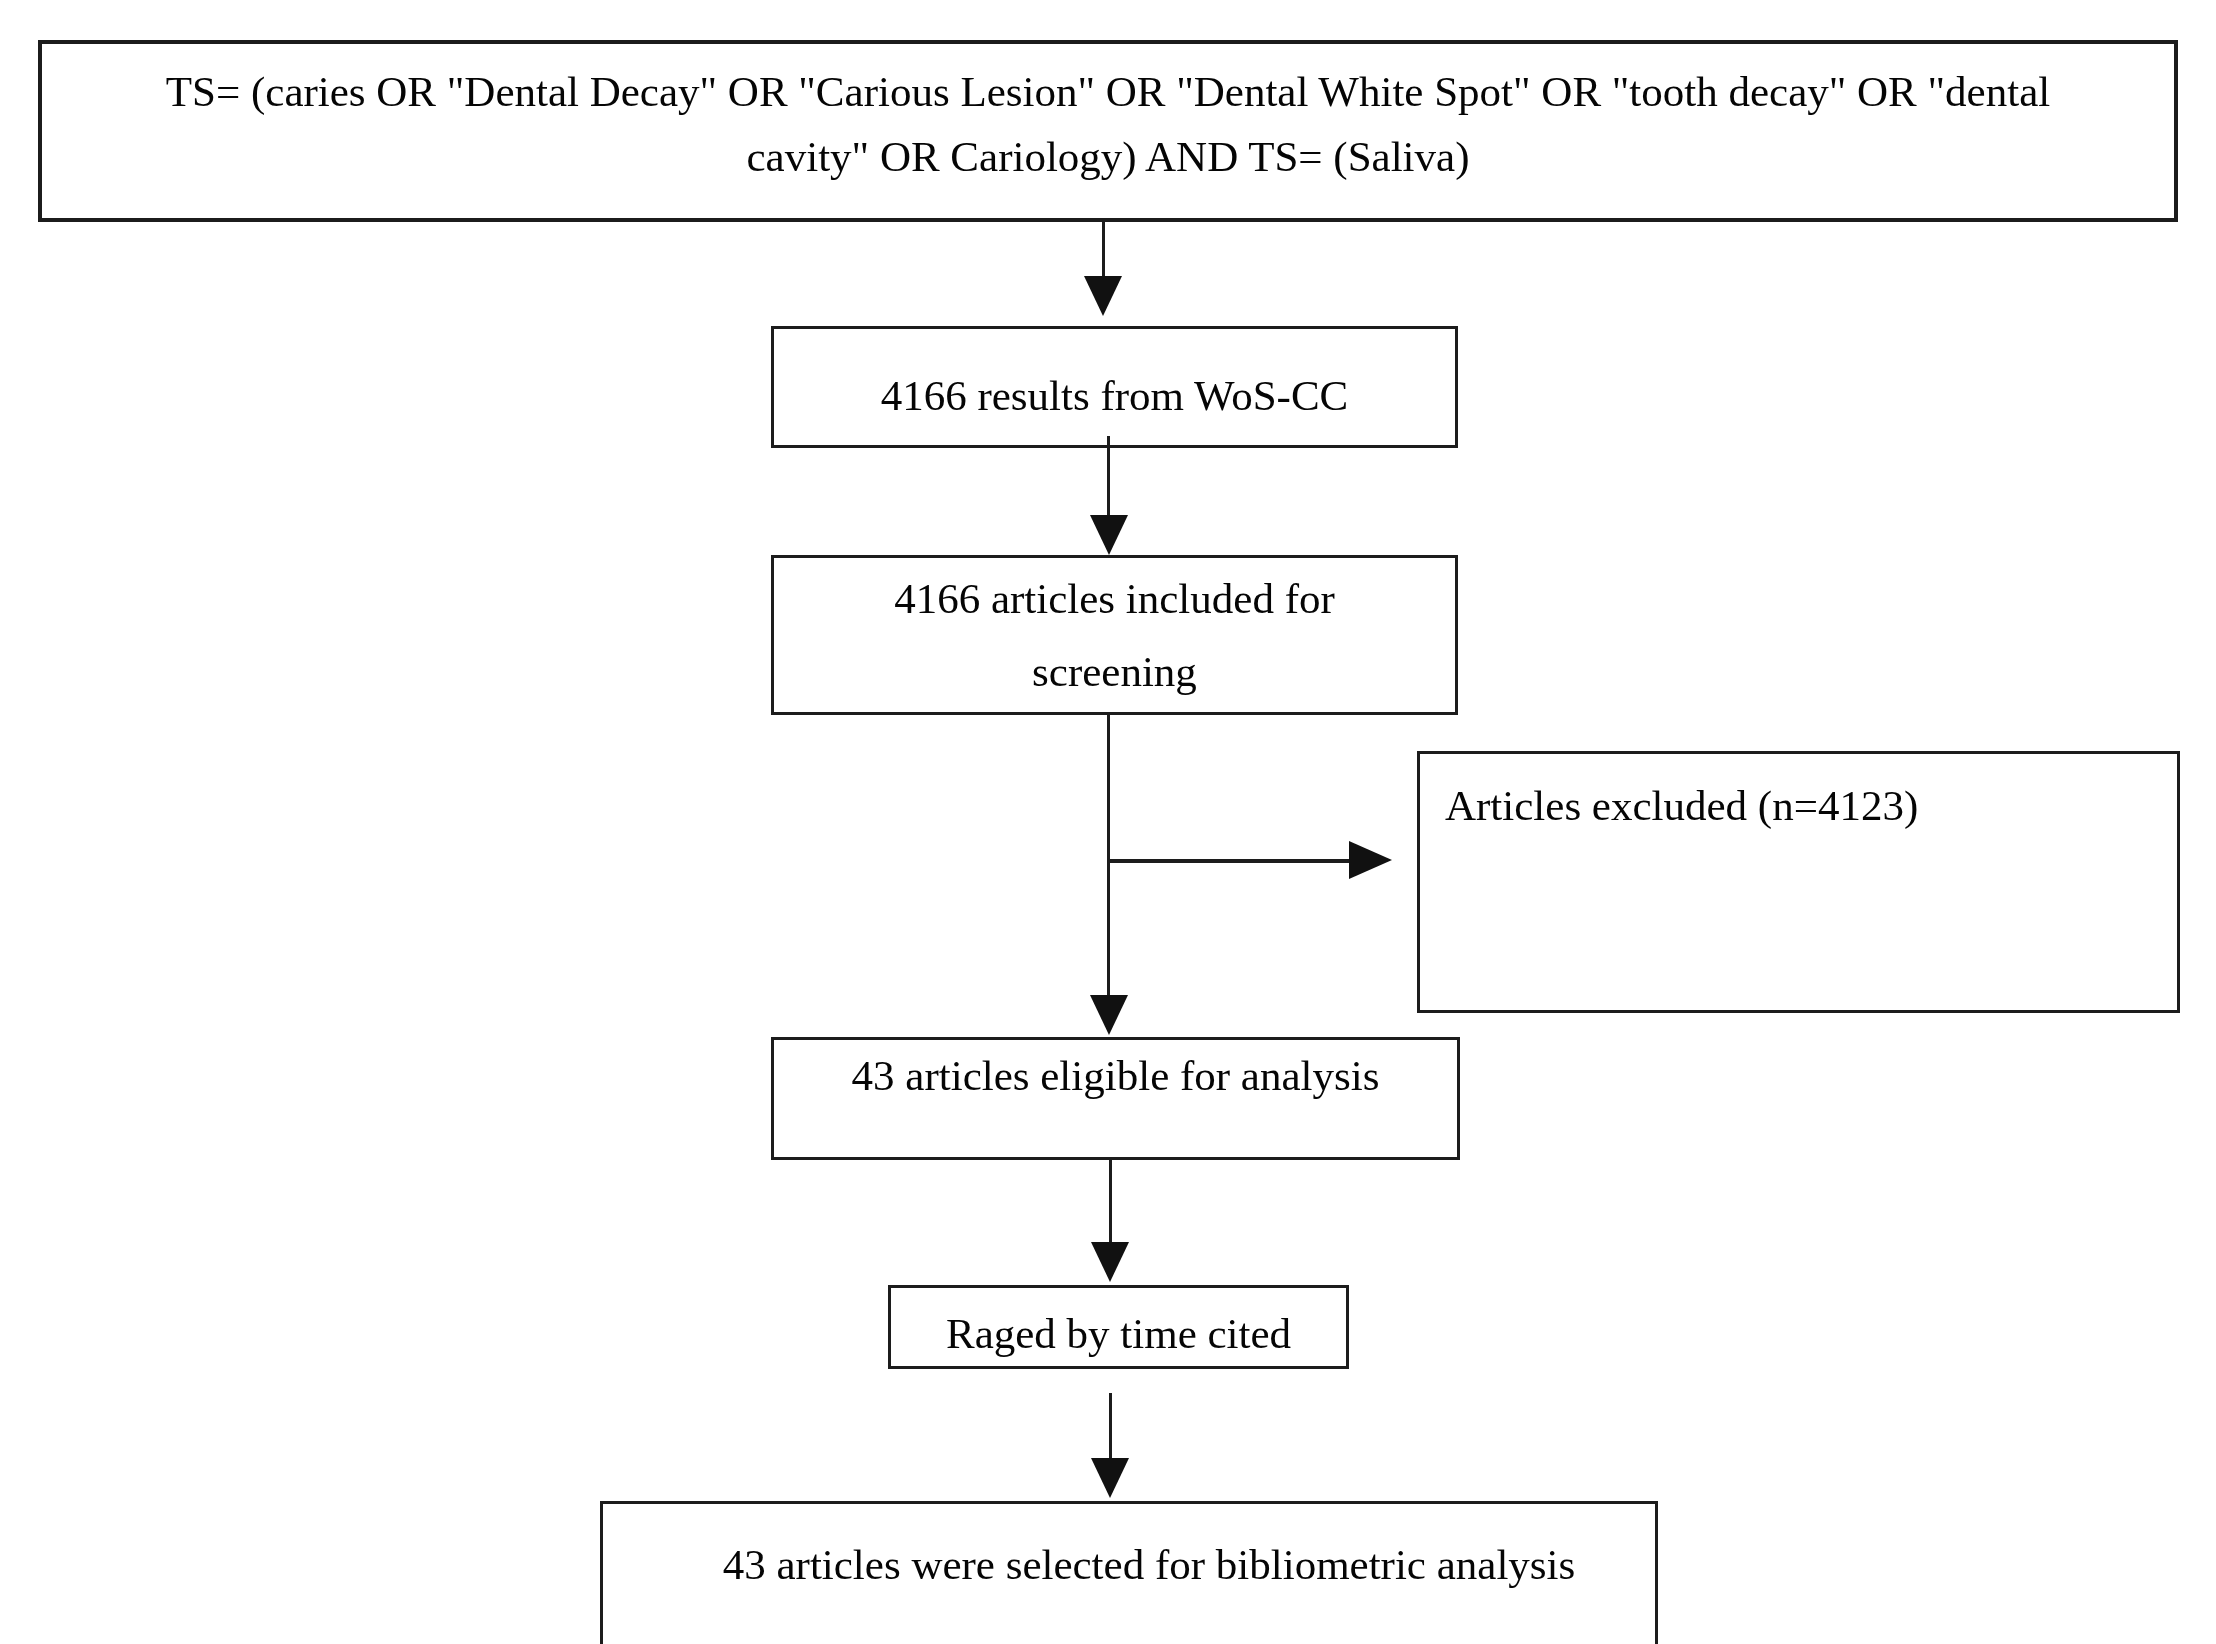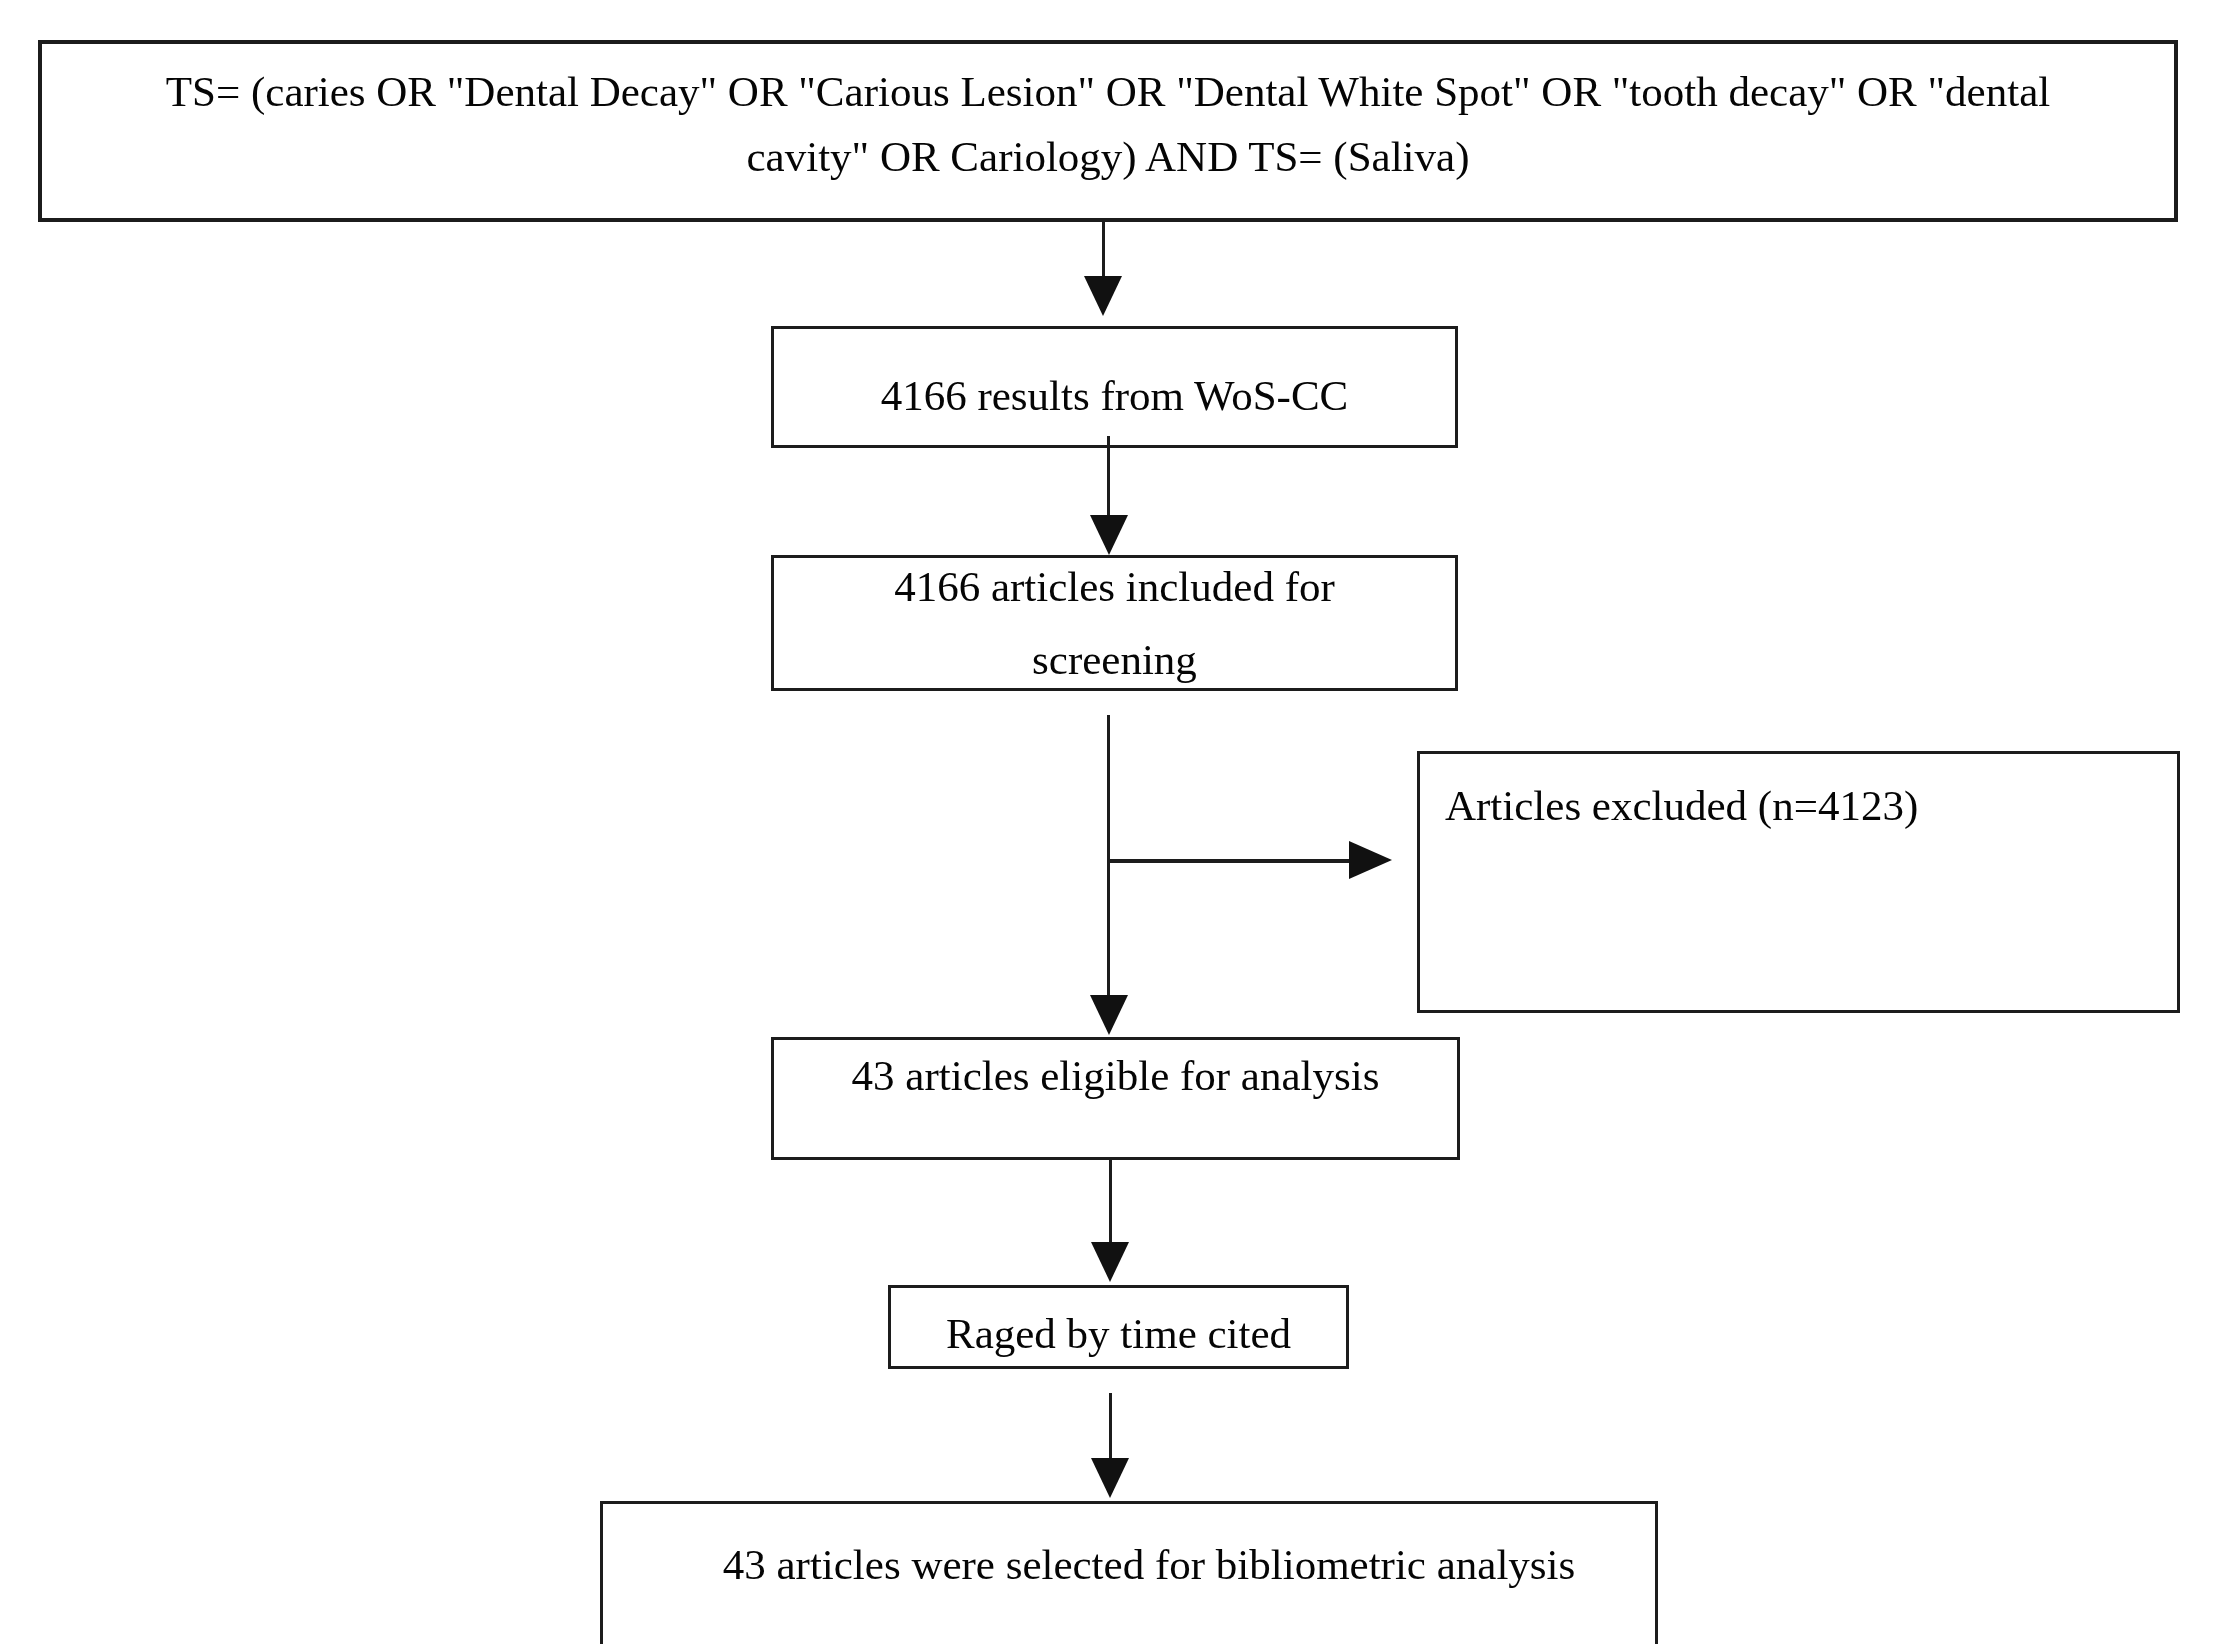--- a/index.html
+++ b/index.html
@@ -37,21 +37,21 @@
   }
   .box.results {
     left: 771px; top: 314px;
     width: 687px; height: 122px;
     justify-content: flex-start;
     padding-top: 35px;
     margin-top: 12px;
   }
   .box.screening {
     left: 771px; top: 555px;
-    width: 687px; height: 136px;
+    width: 687px; height: 160px;
     justify-content: center;
     line-height: 1.7;
     padding: 0 62px;
   }
   .box.excluded {
     left: 1417px; top: 751px;
     width: 763px; height: 262px;
     justify-content: flex-start;
     align-items: flex-start;
     text-align: left;

